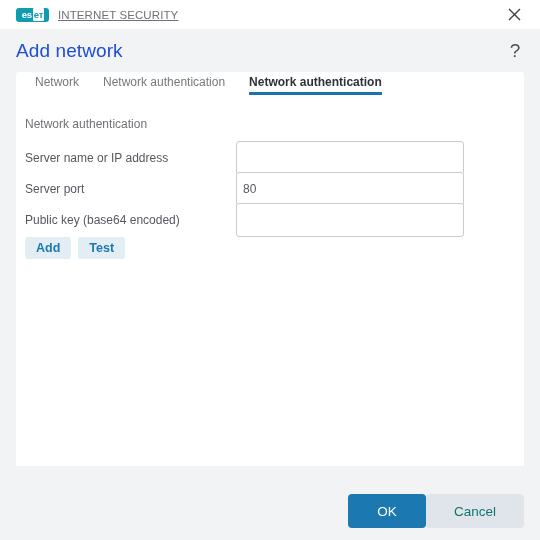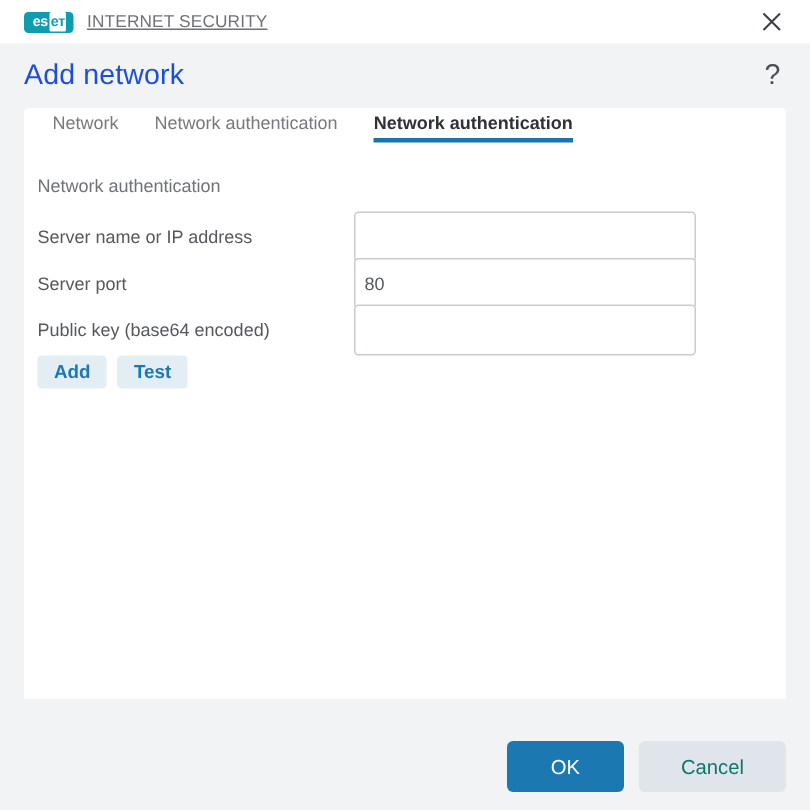--- a/index.html
+++ b/index.html
@@ -190,21 +190,21 @@
   .footer {
     position: absolute;
     left: 0; top: 466px;
     width: 540px; height: 74px;
     background: #f2f3f5;
   }
   .footer-btns {
     position: absolute;
     right: 16px; top: 28px;
     display: flex;
-    gap: 10px;
+    gap: 0;
   }
   .btn-primary {
     background: #1b78b0;
     color: #ffffff;
     border: none;
     border-radius: 4px;
     font-family: "Liberation Sans", sans-serif;
     font-size: 13.5px;
     width: 78px; height: 34px;
     cursor: pointer;

